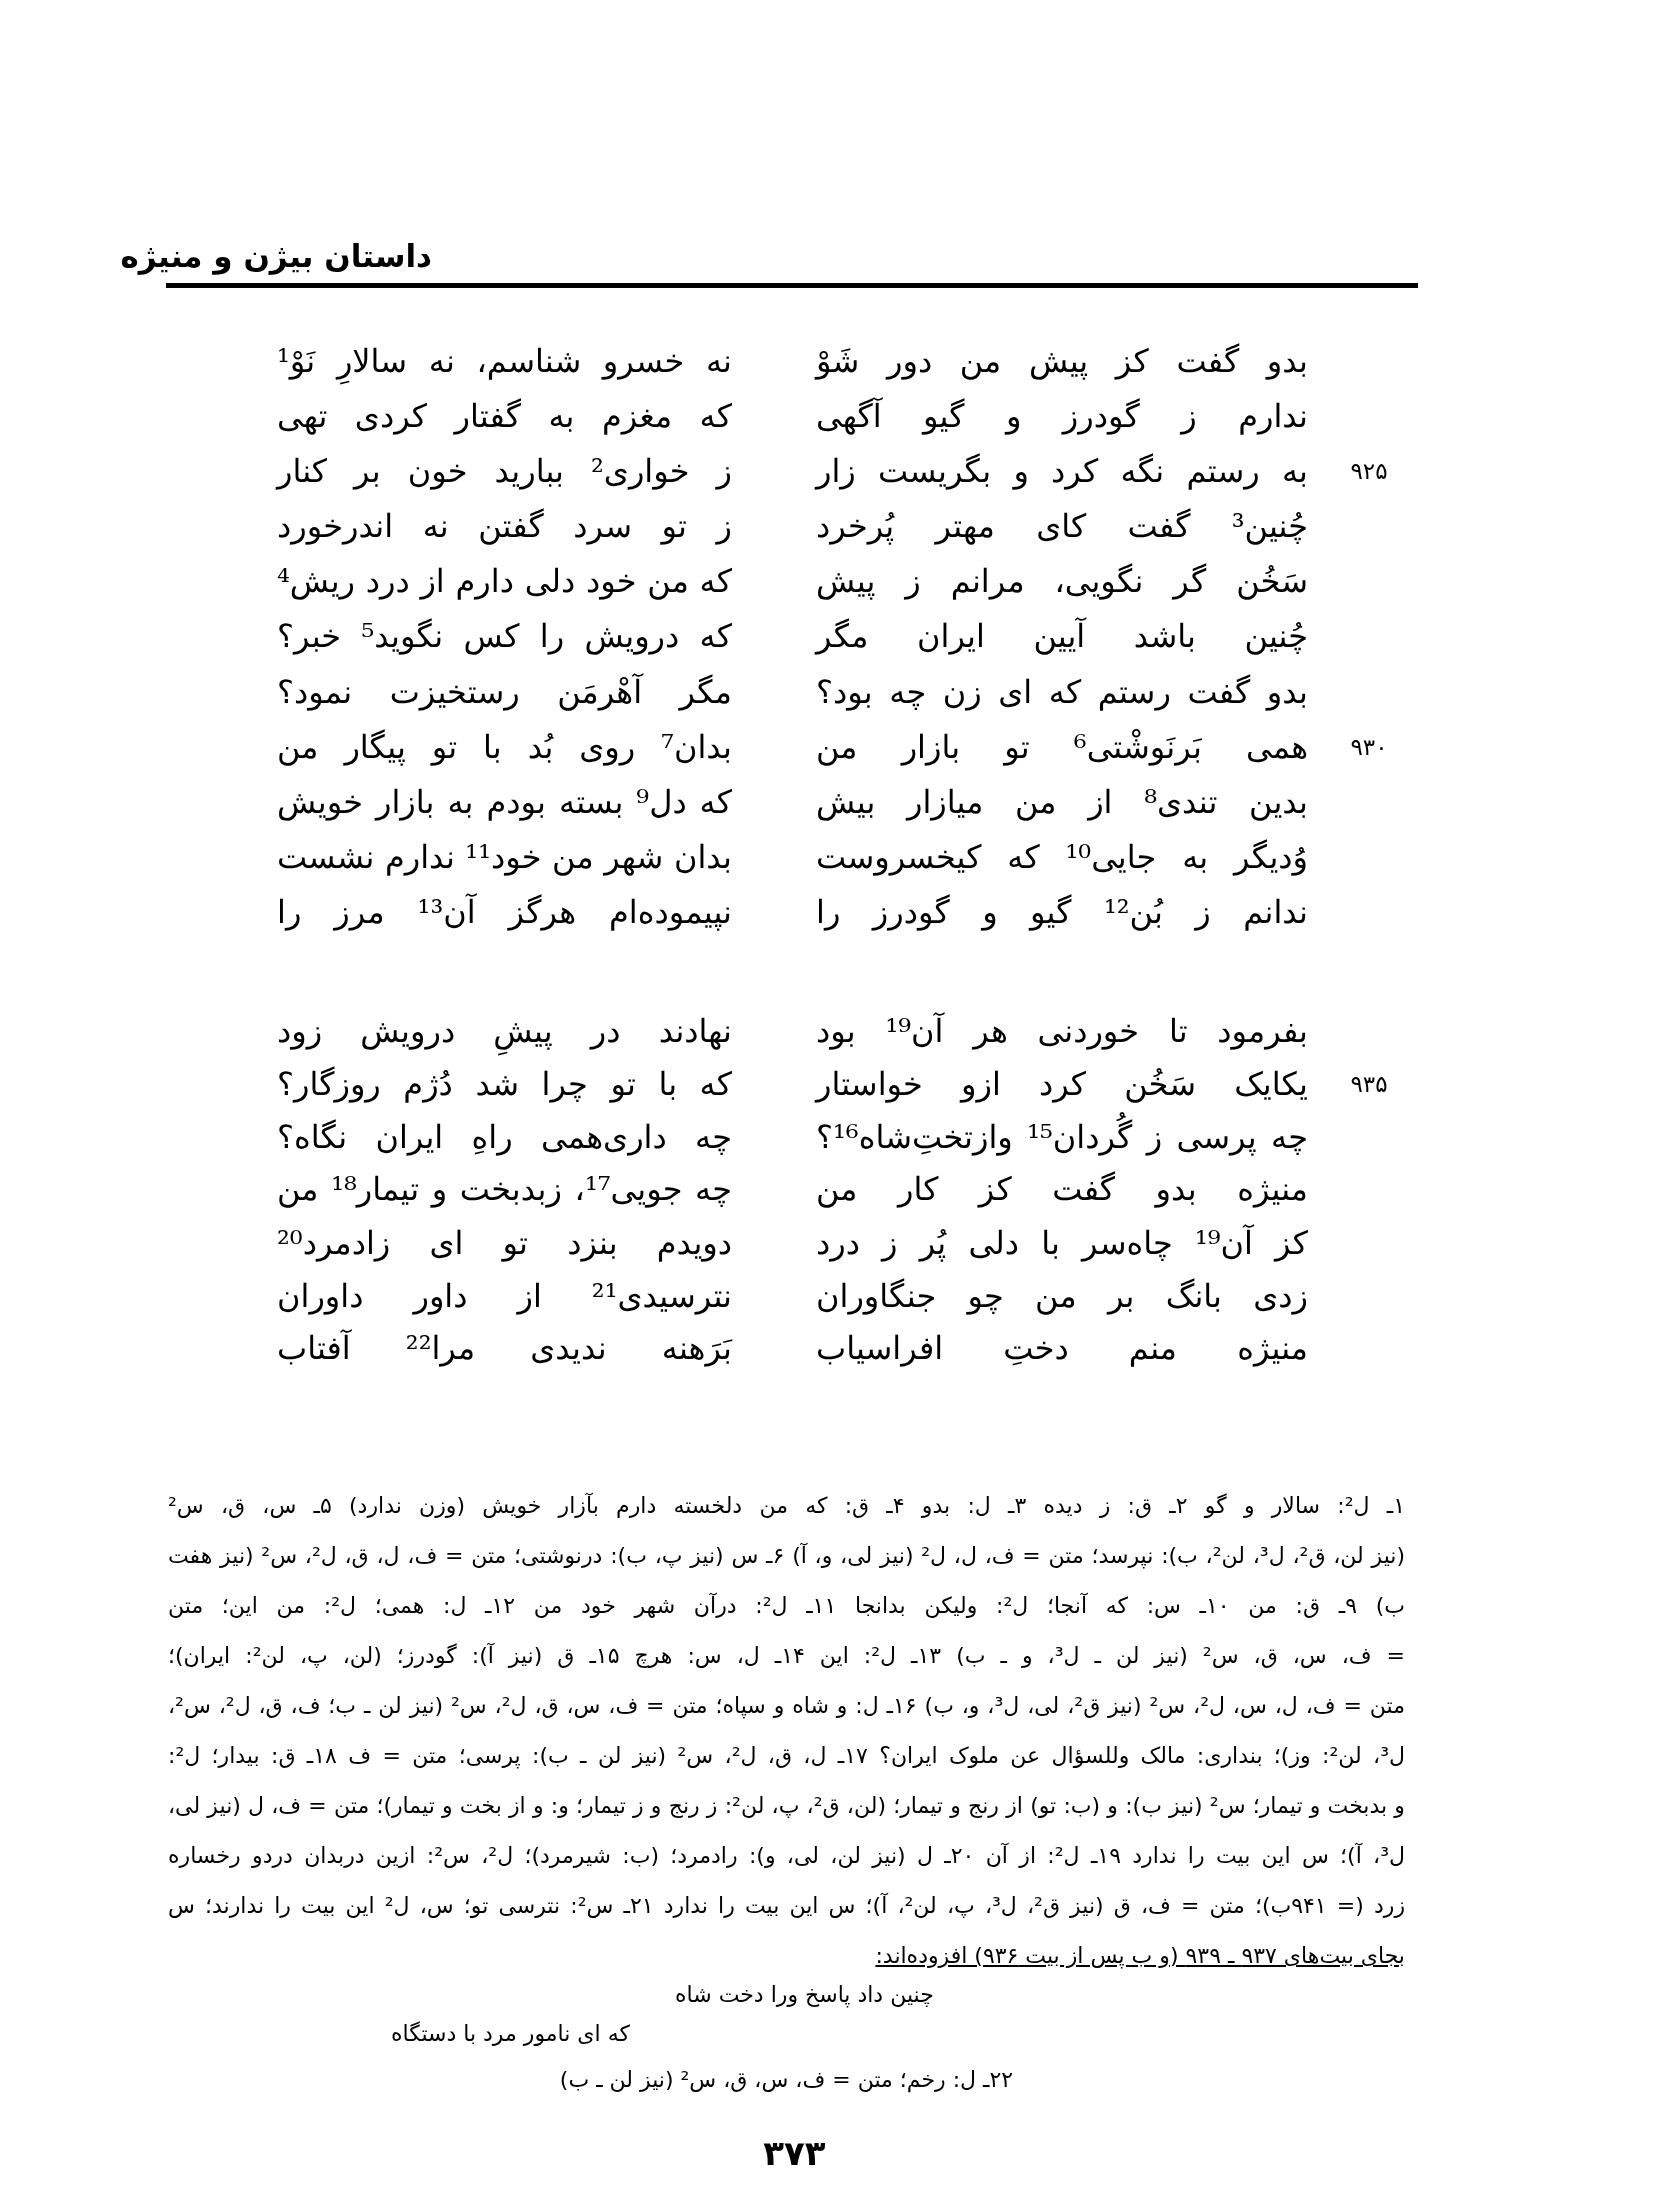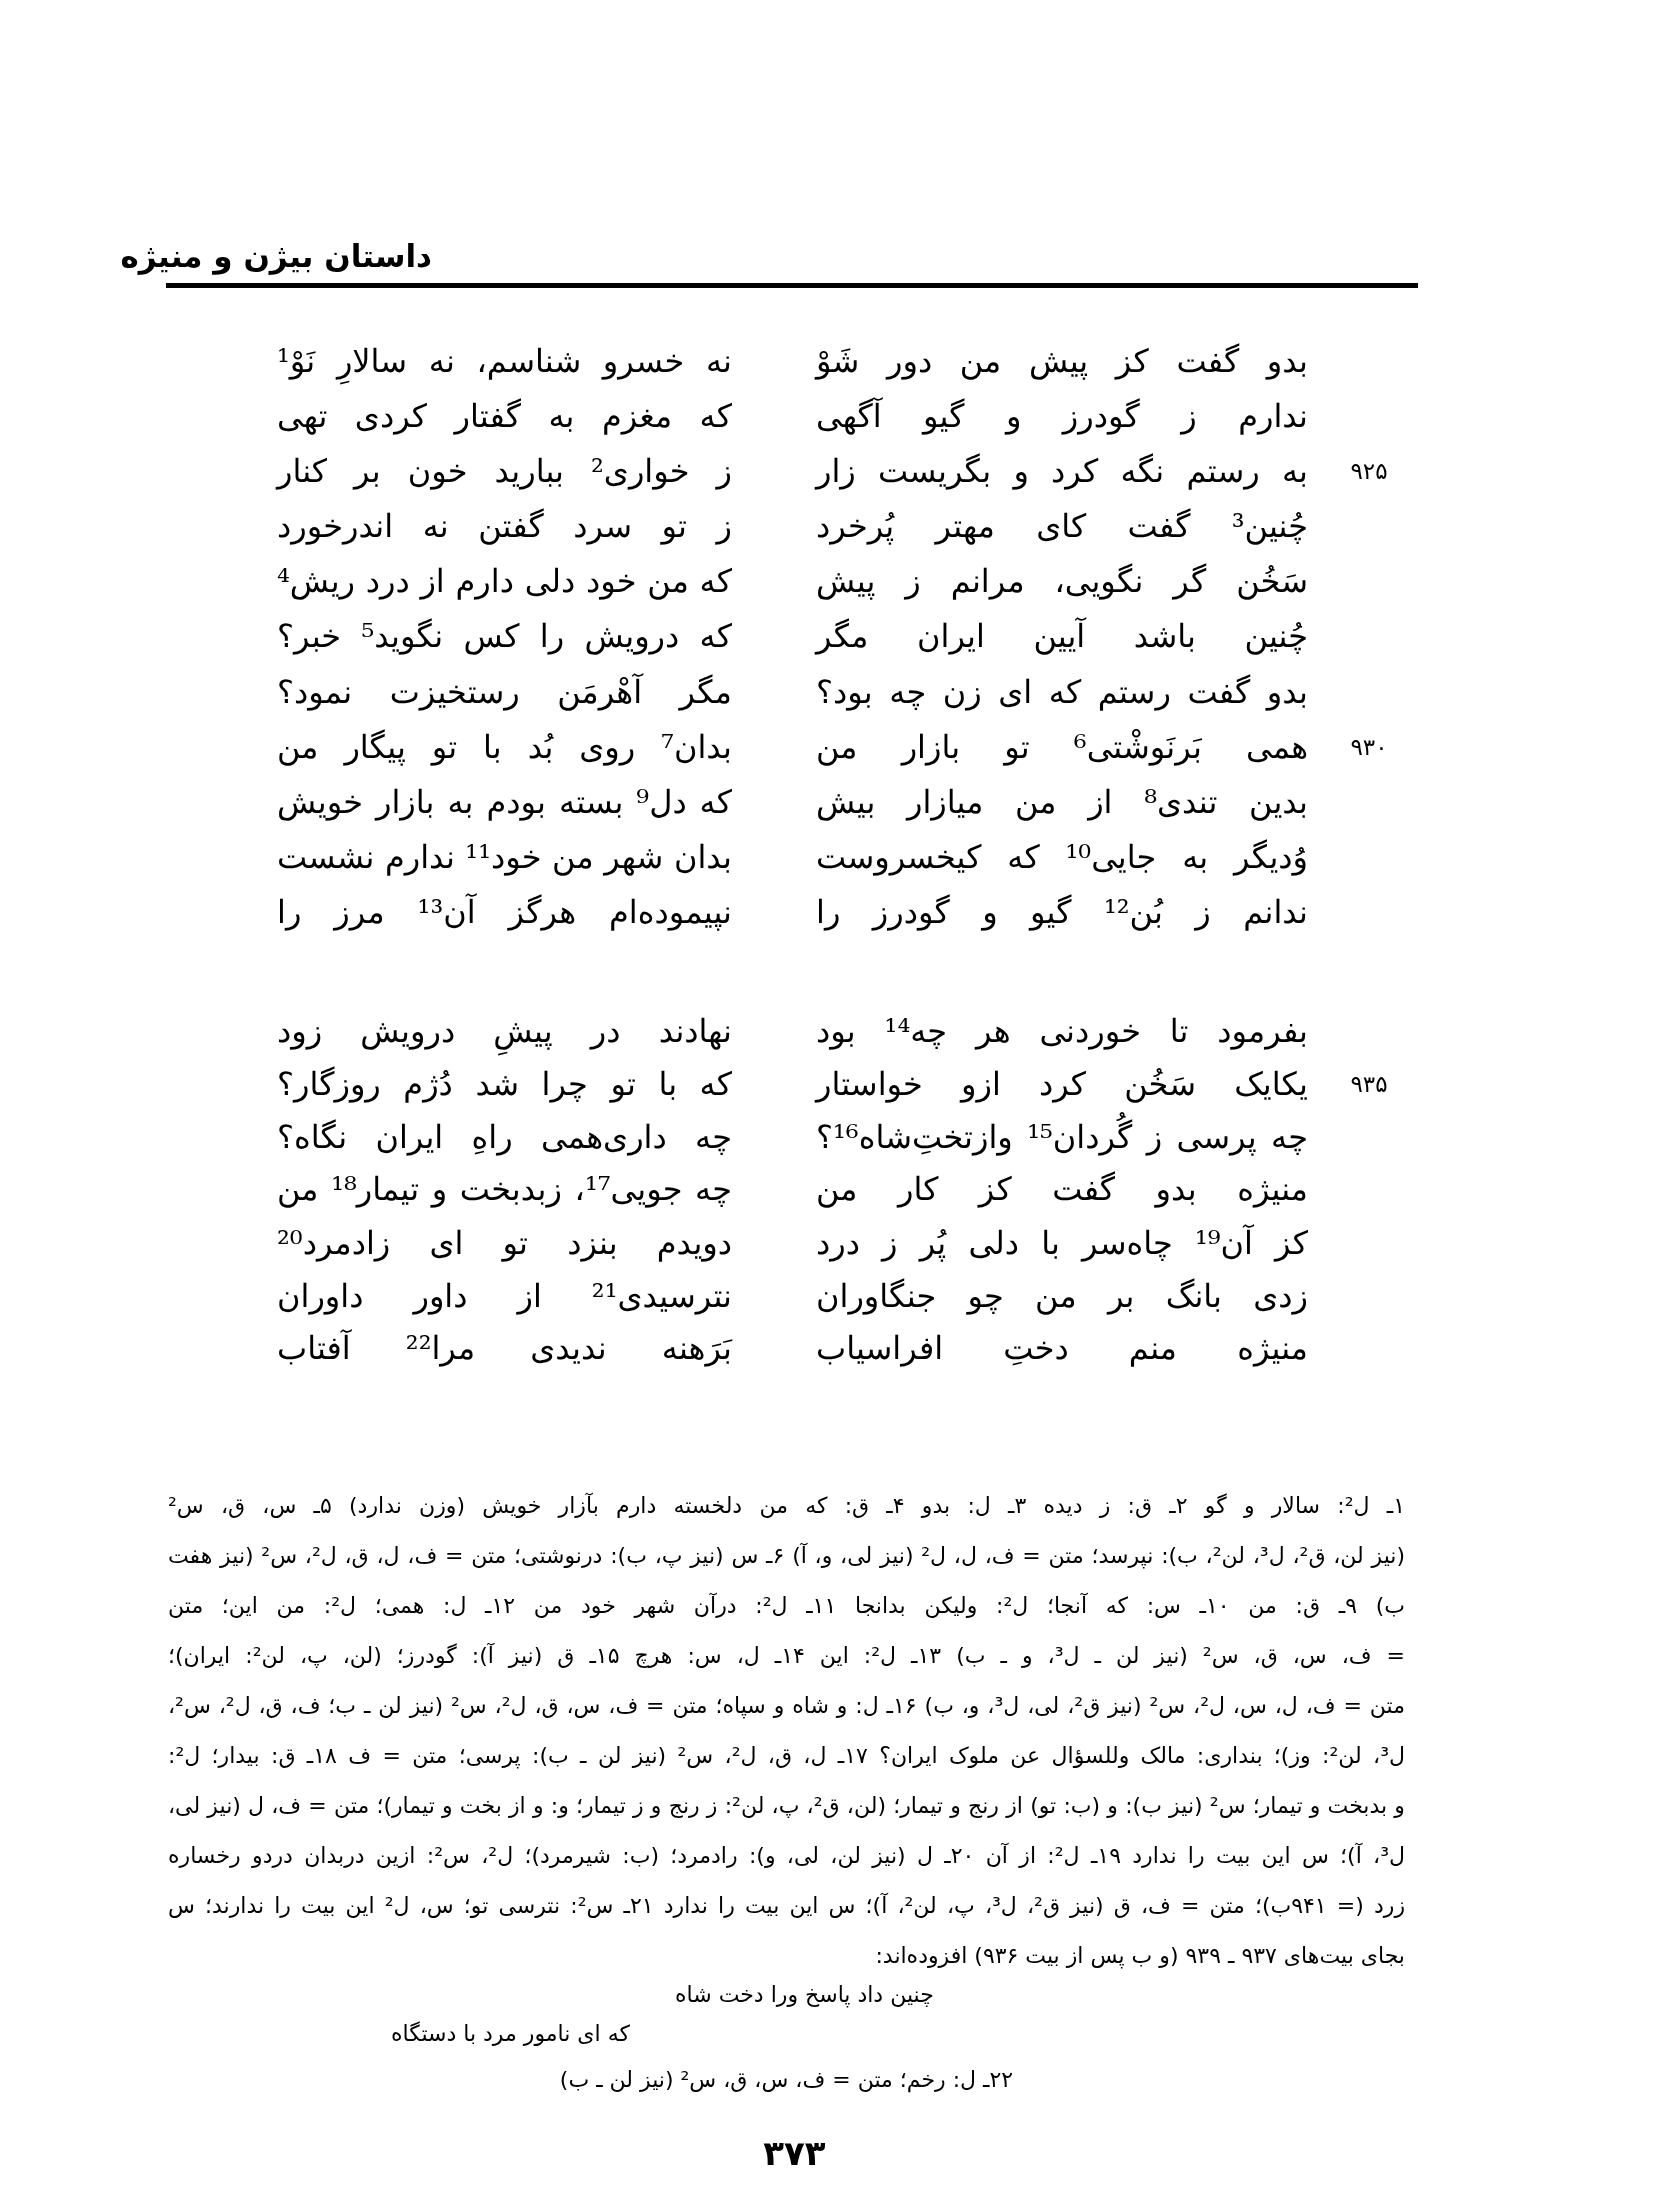--- a/index.html
+++ b/index.html
@@ -18,21 +18,21 @@
                font-size: 32px; line-height: 53px; white-space: nowrap; overflow: visible; }
   .hem-right { left: 816px; width: 492px; }
   .hem-left  { left: 277px;  width: 455px; }
   .verse-num { position: absolute; left: 1335px; width: 68px; direction: rtl; text-align: center;
                font-size: 23px; line-height: 53px; font-family: "DejaVu Sans", sans-serif; }
 
   .footnotes { position: absolute; left: 168px; top: 1475px; width: 1237px;
                direction: rtl; font-size: 22px; font-family: "DejaVu Sans", sans-serif; }
   .fn-line { height: 39px; line-height: 39px; white-space: nowrap; text-align: justify;
              text-align-last: justify; overflow: hidden; margin-top: 11px; }
-  .fn-line.short { text-align-last: right; }
+  .fn-line.short { text-align-last: right; text-decoration: underline; }
   .fn-couplet { height: 39px; line-height: 39px; white-space: nowrap; position: relative; }
   .fn-couplet .c1 { position: absolute; right: 0; width: 730px; text-align: left; }
   .fn-couplet .c2 { position: absolute; right: 473px; width: 541px; text-align: left; }
   .fn-gap { height: 6.8px; }
   .fn-last { height: 39px; line-height: 39px; text-align: center; white-space: nowrap; }
 
   .page-number { position: absolute; left: 727px; top: 2130px; width: 135px; text-align: center;
                  font-family: "DejaVu Sans", sans-serif; font-weight: bold; font-size: 34px; line-height: 47px; }
 </style>
 </head>
@@ -97,21 +97,21 @@
     <div class="verse-row" style="top:886px">
       <span class="verse-num"></span>
       <span class="hemistich hem-right">ندانم ز بُن¹² گیو و گودرز را</span>
       <span class="hemistich hem-left">نپیموده‌ام هرگز آن¹³ مرز را</span>
     </div>
   </div>
 
   <div class="verse-block">
     <div class="verse-row" style="top:1005px">
       <span class="verse-num"></span>
-      <span class="hemistich hem-right">بفرمود تا خوردنی هر چه¹⁴ بود</span>
+      <span class="hemistich hem-right">بفرمود تا خوردنی هر آن¹⁹ بود</span>
       <span class="hemistich hem-left">نهادند در پیشِ درویش زود</span>
     </div>
     <div class="verse-row" style="top:1058px">
       <span class="verse-num">۹۳۵</span>
       <span class="hemistich hem-right">یکایک سَخُن کرد ازو خواستار</span>
       <span class="hemistich hem-left">که با تو چرا شد دُژم روزگار؟</span>
     </div>
     <div class="verse-row" style="top:1111px">
       <span class="verse-num"></span>
       <span class="hemistich hem-right">چه پرسی ز گُردان¹⁵ وازتختِ‌شاه¹⁶؟</span>

